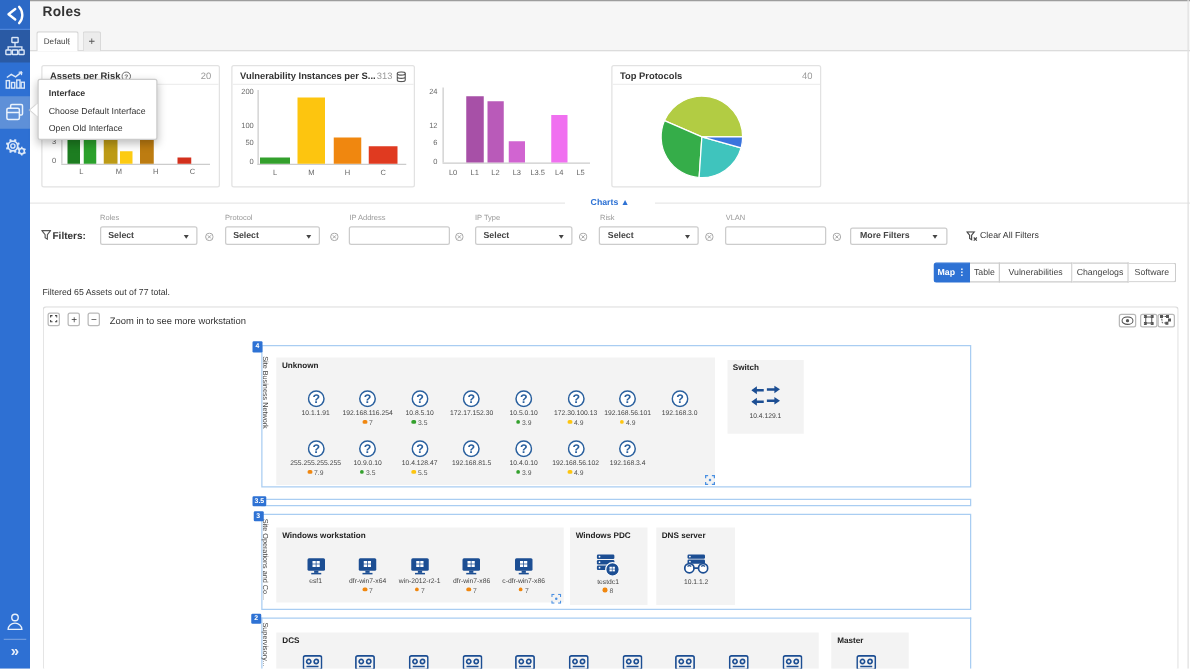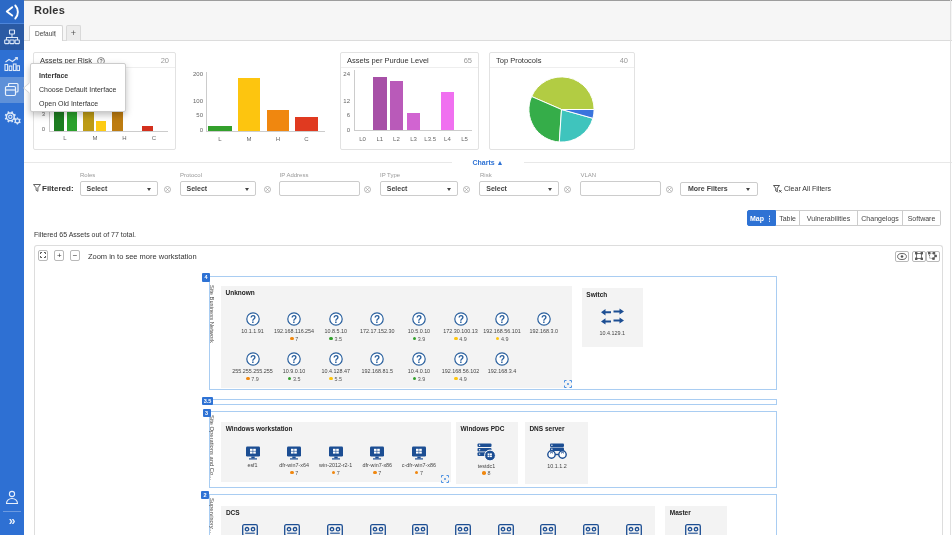--- a/index.html
+++ b/index.html
@@ -21,21 +21,21 @@
 #siexp{top:512px;left:0;width:24px;height:22px;color:#e8f0fb;font-size:12px;font-weight:bold;text-align:center;line-height:19px;}
 
 #topstrip{left:24px;top:0;width:928px;height:41px;background:#f6f6f6;border-top:1px solid #9d9d9d;border-bottom:1px solid #dcdcdc;}
 #htitle{left:34px;top:4px;font-size:11px;font-weight:bold;color:#333;letter-spacing:.2px;}
 #tabdef{left:29px;top:25px;width:34px;height:16px;background:#fff;border:1px solid #d4d4d4;border-bottom:none;border-radius:2px 2px 0 0;font-size:6.5px;color:#444;line-height:15px;padding-left:5px;}
 #tabdef .dots{position:absolute;right:3.5px;top:0;color:#777;font-size:6.5px;line-height:15px;}
 #tabplus{left:66px;top:25px;width:15px;height:16px;background:#ececec;border:1px solid #d9d9d9;border-bottom:none;border-radius:2px 2px 0 0;font-size:9px;color:#555;text-align:center;line-height:15px;}
 
 .card{top:52px;height:98px;background:#fff;border:1px solid #e2e2e2;border-radius:2px;}
 .chead{position:absolute;left:0;top:0;right:0;height:15px;border-bottom:1px solid #eee;}
-.ctitle{position:absolute;left:6px;top:3px;font-size:7.5px;font-weight:normal;color:#333;}
+.ctitle{position:absolute;left:6px;top:3px;font-size:7.5px;font-weight:bold;color:#333;}
 .cnum{position:absolute;right:6px;top:3px;font-size:7.5px;color:#999;}
 .axlab{position:absolute;font-size:6px;color:#666;text-align:right;width:14px;}
 .ticklab{position:absolute;font-size:6px;color:#666;text-align:center;width:20px;}
 .bar{position:absolute;}
 .vaxis{position:absolute;width:1px;background:#ccc;}
 .haxis{position:absolute;height:1px;background:#ccc;}
 
 #menu{left:30px;top:63px;width:96px;height:49px;background:#fff;border:1px solid #ccc;border-radius:2px;box-shadow:0 3px 7px rgba(0,0,0,0.25);z-index:50;}
 #menu .mi{position:absolute;left:8px;font-size:7px;color:#333;white-space:nowrap;}
 #menuarrow{left:24px;top:83px;width:0;height:0;border-top:5px solid transparent;border-bottom:5px solid transparent;border-right:6px solid #fff;z-index:51;filter:drop-shadow(-1px 0 0 #ccc);}
@@ -144,27 +144,33 @@
   <div class="abs card" id="card1" style="left:33px;width:143px;">
     <div class="chead">
         <span class="ctitle">Assets per Risk</span>
         <svg style="position:absolute;left:63px;top:4px;" width="8" height="8" viewBox="0 0 8 8">
           <circle cx="4" cy="4" r="3.4" fill="none" stroke="#666" stroke-width="0.8"></circle>
           <text x="4" y="6" text-anchor="middle" font-size="5.2" font-weight="bold" fill="#666" font-family="Liberation Sans">?</text>
         </svg>
         <span class="cnum">20</span>
       </div>
   </div>
-  <div class="abs card" id="card3" style="left:340px;width:139px;">
+  <div class="abs card" id="card2" style="left:185px;width:147px;">
     <div class="chead">
-        <span class="ctitle">Assets per Purdue Level</span>
-        <span class="cnum">65</span>
+        <span class="ctitle">Vulnerability Instances per S...</span>
+        <span class="cnum" style="right:17px;">313</span>
+        <svg style="position:absolute;right:6px;top:4px;" width="8" height="9" viewBox="0 0 8 9">
+          <g fill="none" stroke="#555" stroke-width="0.9">
+            <ellipse cx="4" cy="1.8" rx="3.2" ry="1.3"></ellipse>
+            <path d="M0.8,1.8 V7 a3.2,1.3 0 0 0 6.4,0 V1.8 M0.8,4.4 a3.2,1.3 0 0 0 6.4,0"></path>
+          </g>
+        </svg>
       </div>
   </div>
-  <div class="abs card" id="card4" style="left:489px;width:146px;">
+  <div class="abs card" id="card4" style="left:489px;width:168px;">
     <div class="chead">
         <span class="ctitle">Top Protocols</span>
         <span class="cnum">40</span>
       </div>
   </div>
 
   <div class="abs vaxis" style="left:49px;top:96px;height:35px;"></div>
   <div class="abs haxis" style="left:49px;top:131px;width:119px;"></div>
   <div class="abs axlab" style="left:31px;top:110.5px;">3</div>
   <div class="abs axlab" style="left:31px;top:126px;">0</div>
@@ -218,21 +224,21 @@
     <path d="M33.5,33.5 L31.3,66.0 A32.6,32.6 0 0 0 64.9,42.3 Z" fill="#3fc4bd" stroke="#fff" stroke-width="1"></path>
     <path d="M33.5,33.5 L64.9,42.3 A32.6,32.6 0 0 0 66.1,33.5 Z" fill="#3a74dd" stroke="#fff" stroke-width="1"></path>
   </svg>
 
   <div class="abs" id="chdiv"></div>
   <div class="abs" id="chlab">Charts ▲</div>
 
   <svg class="abs" style="left:33px;top:184px;" width="8" height="8" viewBox="0 0 8 8">
       <path d="M0.5,0.5 H7.5 L4.9,3.8 V7.3 L3.1,6.2 V3.8 Z" fill="none" stroke="#555" stroke-width="0.9"></path>
     </svg>
-  <div class="abs" id="filtext">Filtered:</div>
+  <div class="abs" id="filtext">Filters:</div>
   <div class="abs flab" style="left:80px;">Roles</div>
   <div class="abs fsel" style="left:79.6px;width:78.4px;">Select<span class="arr"></span></div>
   <svg class="abs fx" style="left:164px;" viewBox="0 0 10 10">
       <circle cx="5" cy="5" r="4.3" fill="none" stroke="#999" stroke-width="1"></circle>
       <path d="M3.2,3.2 L6.8,6.8 M6.8,3.2 L3.2,6.8" stroke="#999" stroke-width="1"></path>
     </svg>
   <div class="abs flab" style="left:180px;">Protocol</div>
   <div class="abs fsel" style="left:179.5px;width:76px;">Select<span class="arr"></span></div>
   <svg class="abs fx" style="left:263.5px;" viewBox="0 0 10 10">
       <circle cx="5" cy="5" r="4.3" fill="none" stroke="#999" stroke-width="1"></circle>

